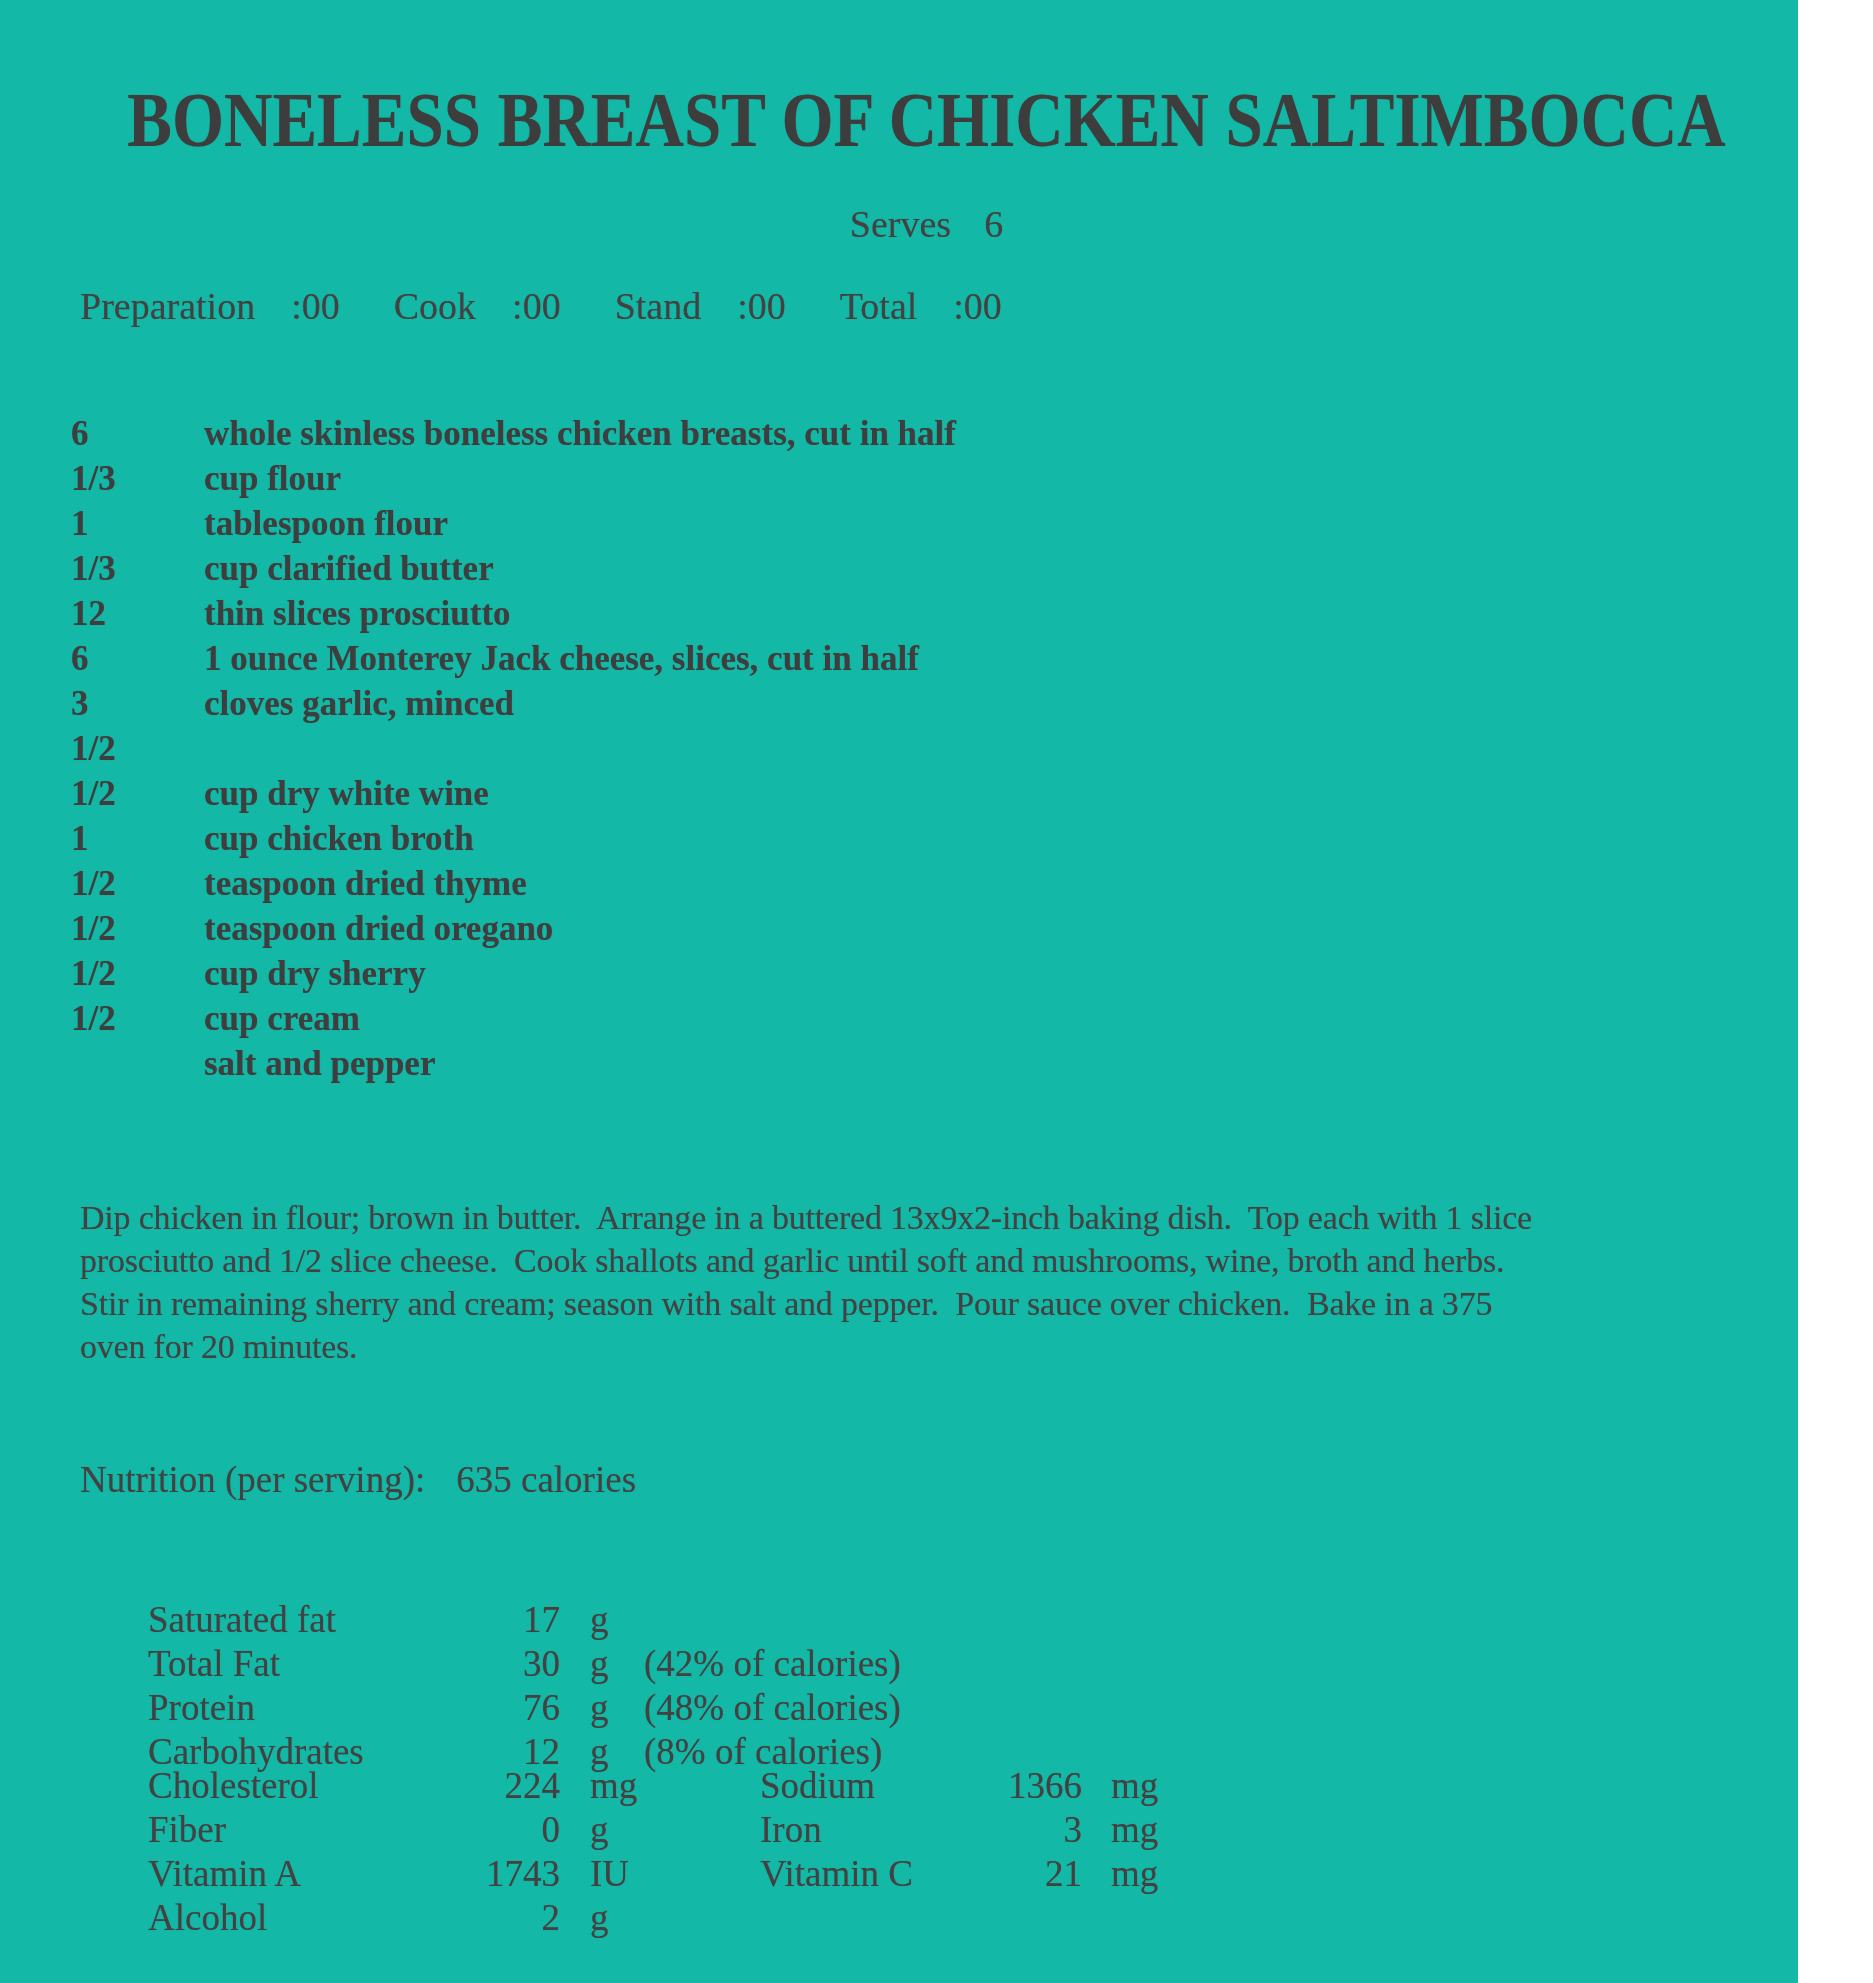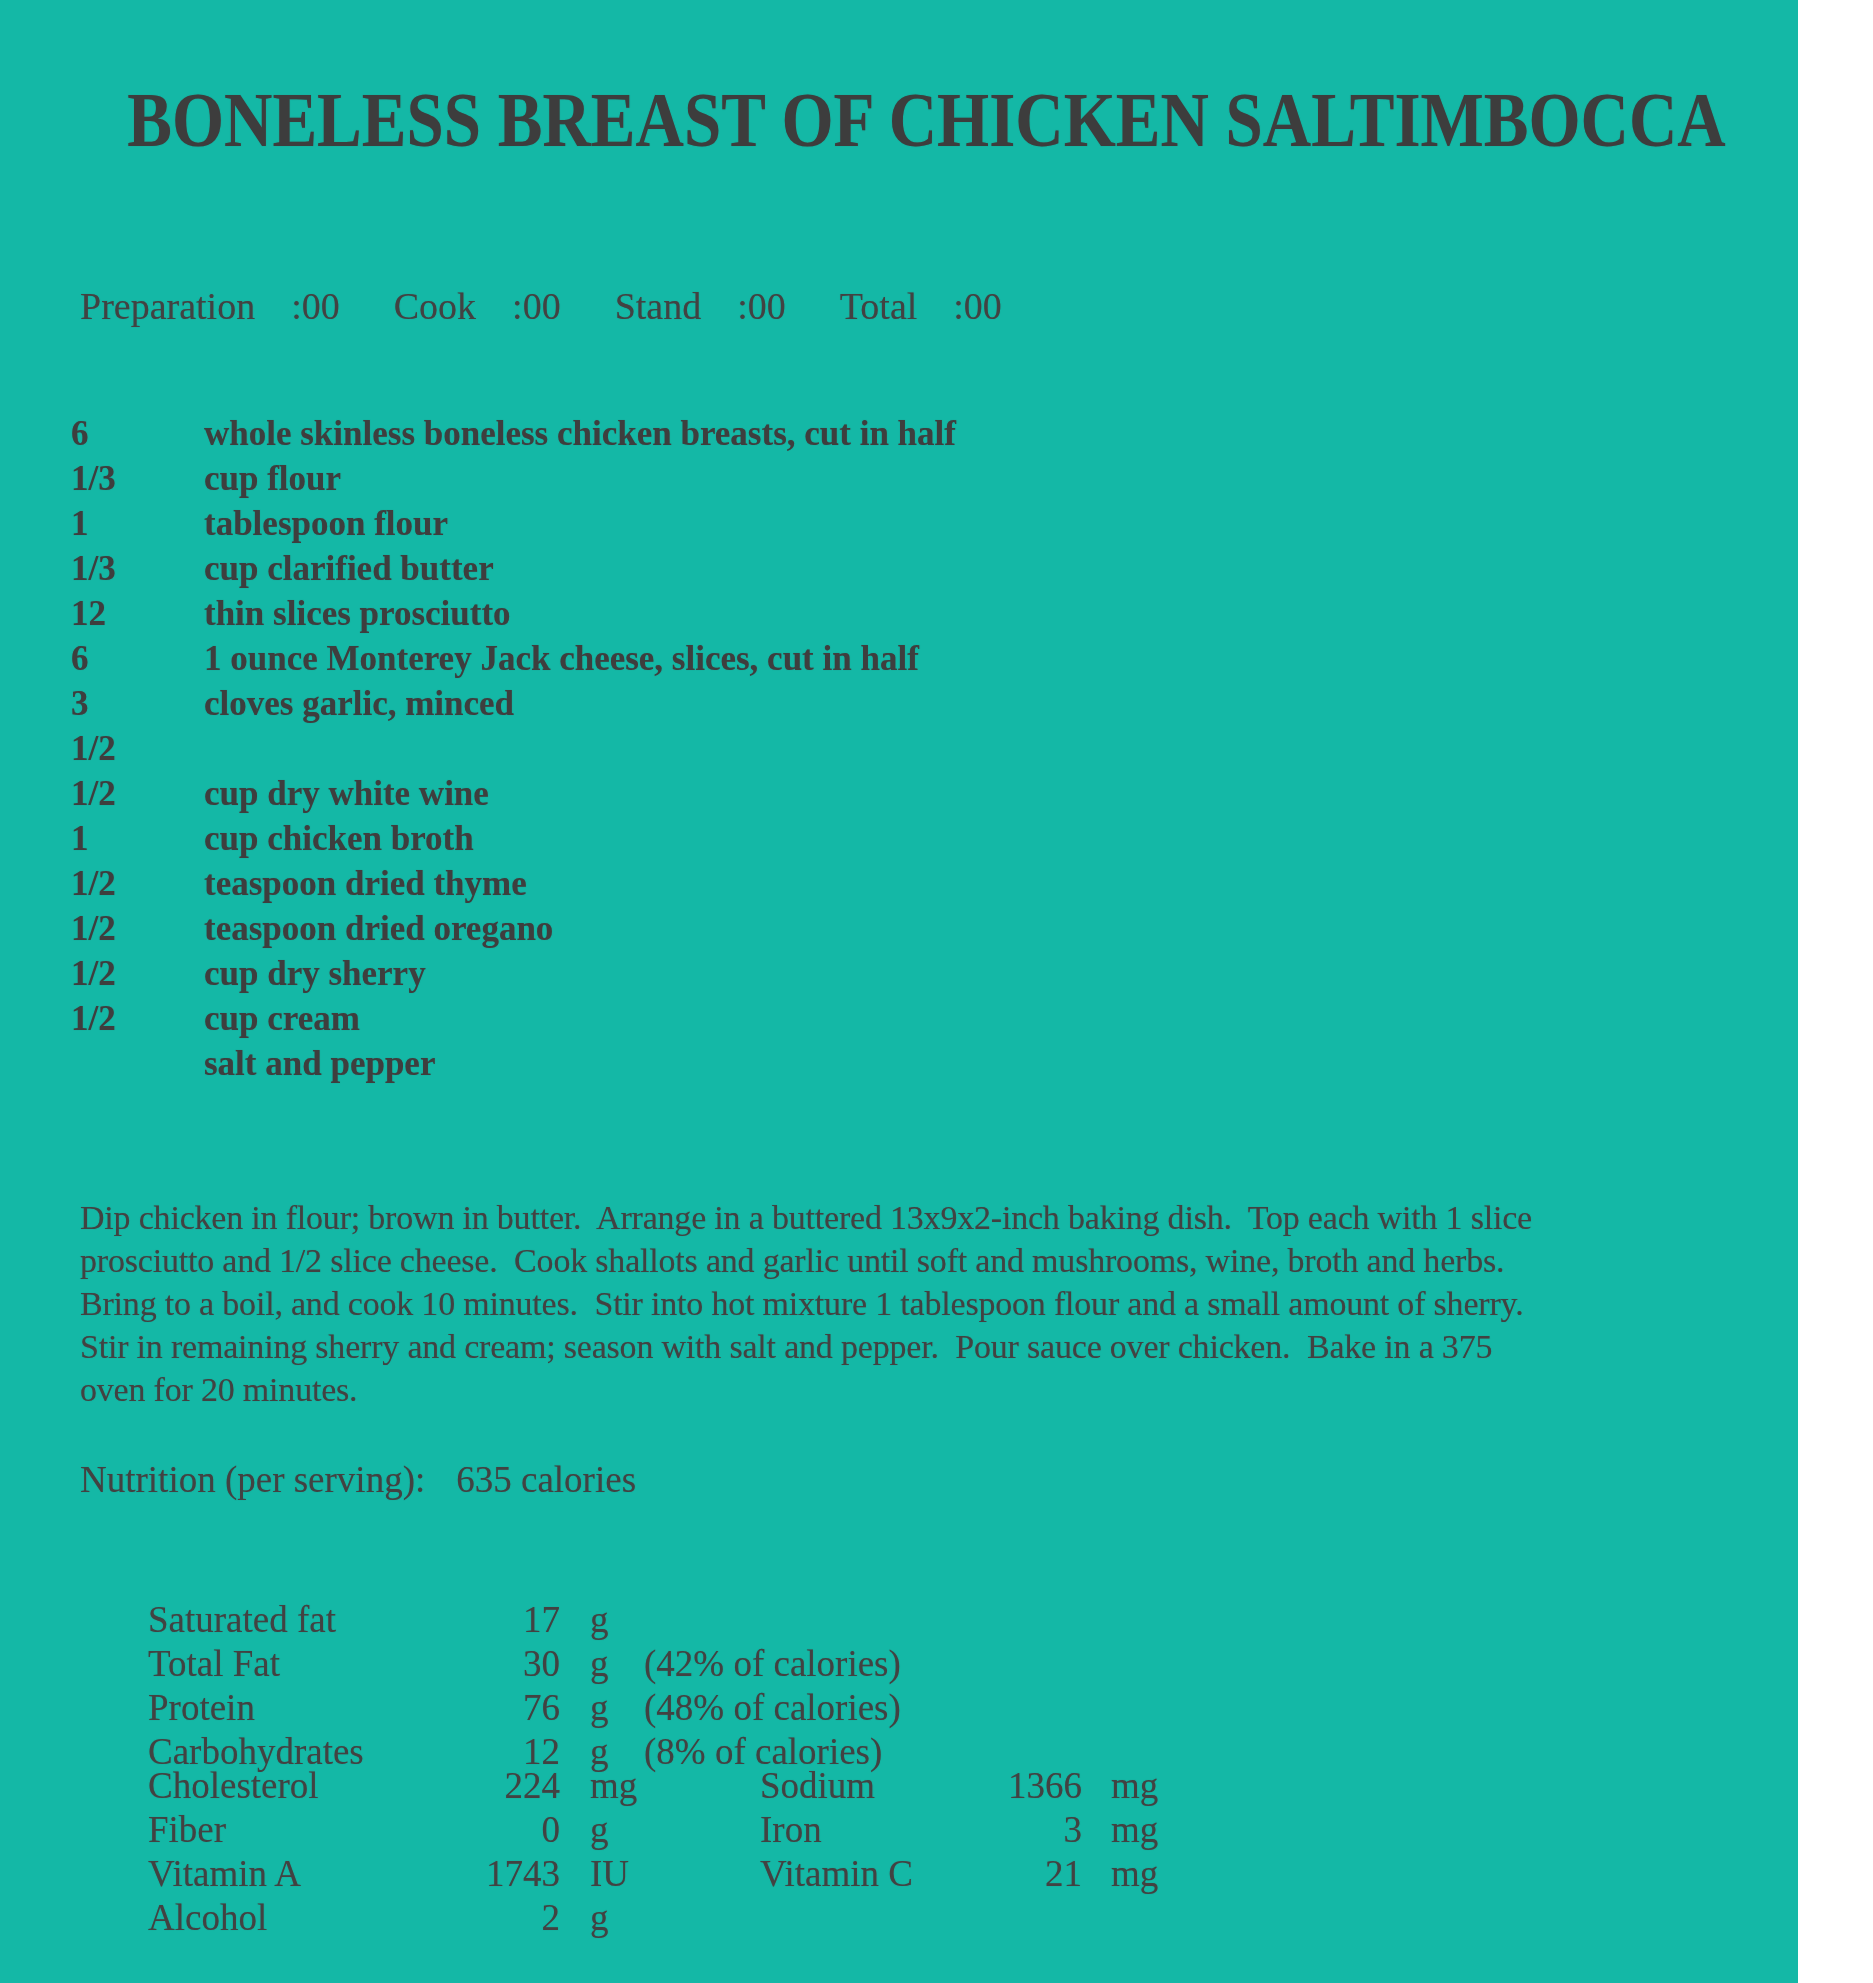--- a/index.html
+++ b/index.html
@@ -86,20 +86,23 @@
   .nut-amount-r { position: absolute; left: 900px; width: 182px; top: 0; text-align: right; }
   .nut-unit-r   { position: absolute; left: 1111px; top: 0; }
 </style>
 </head>
 <body>
 
 <div class="page">
 
   <div class="abs title">BONELESS BREAST OF CHICKEN SALTIMBOCCA</div>
 
+  <div class="abs serves">
+    <span>Serves</span><span class="val">6</span>
+  </div>
 
   <div class="abs timings">
     <span class="timing-pair">
       <span>Preparation</span>
       <span>:00</span>
     </span>
     <span class="timing-pair">
       <span>Cook</span>
       <span>:00</span>
     </span>
@@ -171,21 +174,20 @@
       </div>
     <div class="ing-row">
         <span class="ing-qty"></span>
         <span class="ing-text">salt and pepper</span>
       </div>
   </div>
 
   <div class="abs instructions">
     <div class="instr-line">Dip chicken in flour; brown in butter.  Arrange in a buttered 13x9x2-inch baking dish.  Top each with 1 slice</div>
     <div class="instr-line">prosciutto and 1/2 slice cheese.  Cook shallots and garlic until soft and mushrooms, wine, broth and herbs.</div>
-    <div class="instr-line">Bring to a boil, and cook 10 minutes.  Stir into hot mixture 1 tablespoon flour and a small amount of sherry.</div>
     <div class="instr-line">Stir in remaining sherry and cream; season with salt and pepper.  Pour sauce over chicken.  Bake in a 375</div>
     <div class="instr-line">oven for 20 minutes.</div>
   </div>
 
   <div class="abs nutrition-header">
     <span>Nutrition (per serving):</span><span class="val">635 calories</span>
   </div>
 
   <div class="abs nut-block macros">
     <div class="nut-row">

